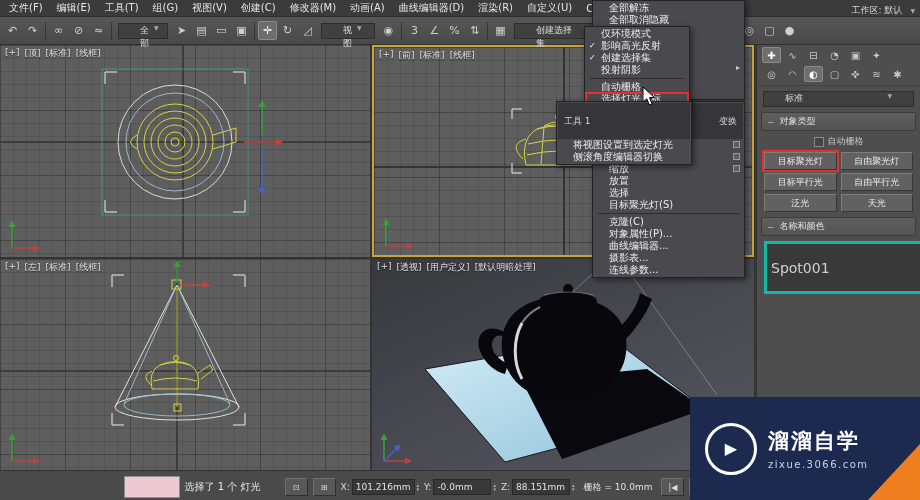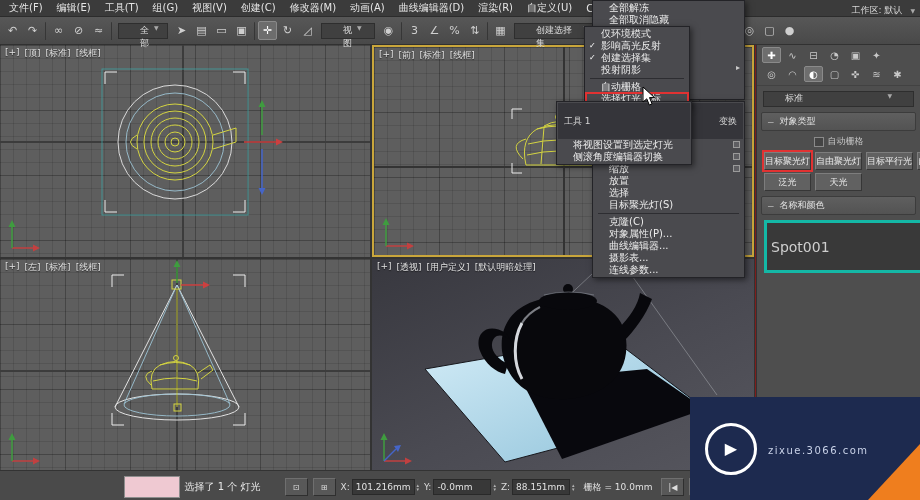--- a/index.html
+++ b/index.html
@@ -73,21 +73,21 @@
               font-size:10px;color:#c9c9c9;border-radius:2px;flex:none;}
   .ptab.on,.pcat.on{background:#6e6e6e;border:1px solid #8a8a8a;color:#fff;box-sizing:border-box;}
   .pdrop{margin:5px 6px 3px;width:calc(100% - 12px);gap:32px;}
   .rollout{margin:5px 4px 0;background:linear-gradient(#5f5f5f,#535353);border:1px solid #3c3c3c;
            border-radius:2px;font-size:9px;color:#e4e4e4;padding:2px 5px;display:flex;gap:5px;
            align-items:center;}
   .rollout .rg{color:#bbb;font-size:9px;}
   .autogrid{display:flex;align-items:center;justify-content:center;gap:4px;font-size:9px;
             color:#c4c4c4;margin:4px 0;}
   .autogrid .cb{width:8px;height:8px;border:1px solid #8a8a8a;background:#444;display:inline-block;}
-  .btngrid{display:grid;grid-template-columns:1fr 1fr 1fr 1fr;gap:3px 4px;padding:0 7px;}
+  .btngrid{display:grid;grid-template-columns:1fr 1fr;gap:3px 4px;padding:0 7px;}
   .pbtn{height:16px;background:#616161;border:1px solid;border-color:#7d7d7d #363636 #363636 #7d7d7d;
         font-size:9px;color:#eaeaea;display:flex;align-items:center;justify-content:center;
         white-space:nowrap;}
   .pbtn.red-box{outline:2px solid #e13232;outline-offset:0px;}
   .namerow{display:flex;gap:5px;padding:5px 7px;}
   .nameinput{flex:1;height:15px;background:#393939;border:3px solid #14b8a6;color:#cfcfcf;
              font-size:14px;padding:16px 4px;font-family:inherit;}
   .swatch{width:17px;height:16px;background:#f0d400;border:1px solid #222;flex:none;}
   
   #statusbar{position:absolute;left:0;top:470px;width:920px;height:30px;background:#4a4a4a;
@@ -645,18 +645,19 @@
     <div class="tgroup">
       
     <span class="pbt">|◀</span><span class="pbt">◀|</span><span class="pbt">▶</span><span class="pbt">|▶</span><span class="pbt">▶|</span></div>
   </div>
 
   <div id="watermark">
     <div class="wm-logo">
       <span>▶</span>
     </div>
     <div class="wm-text">
+      <div class="wm-brand">溜溜自学</div>
       <div class="wm-url">zixue.3066.com</div>
     </div>
     <div class="wm-accent"></div>
   </div>
 
 </div>
 
 </body></html>

